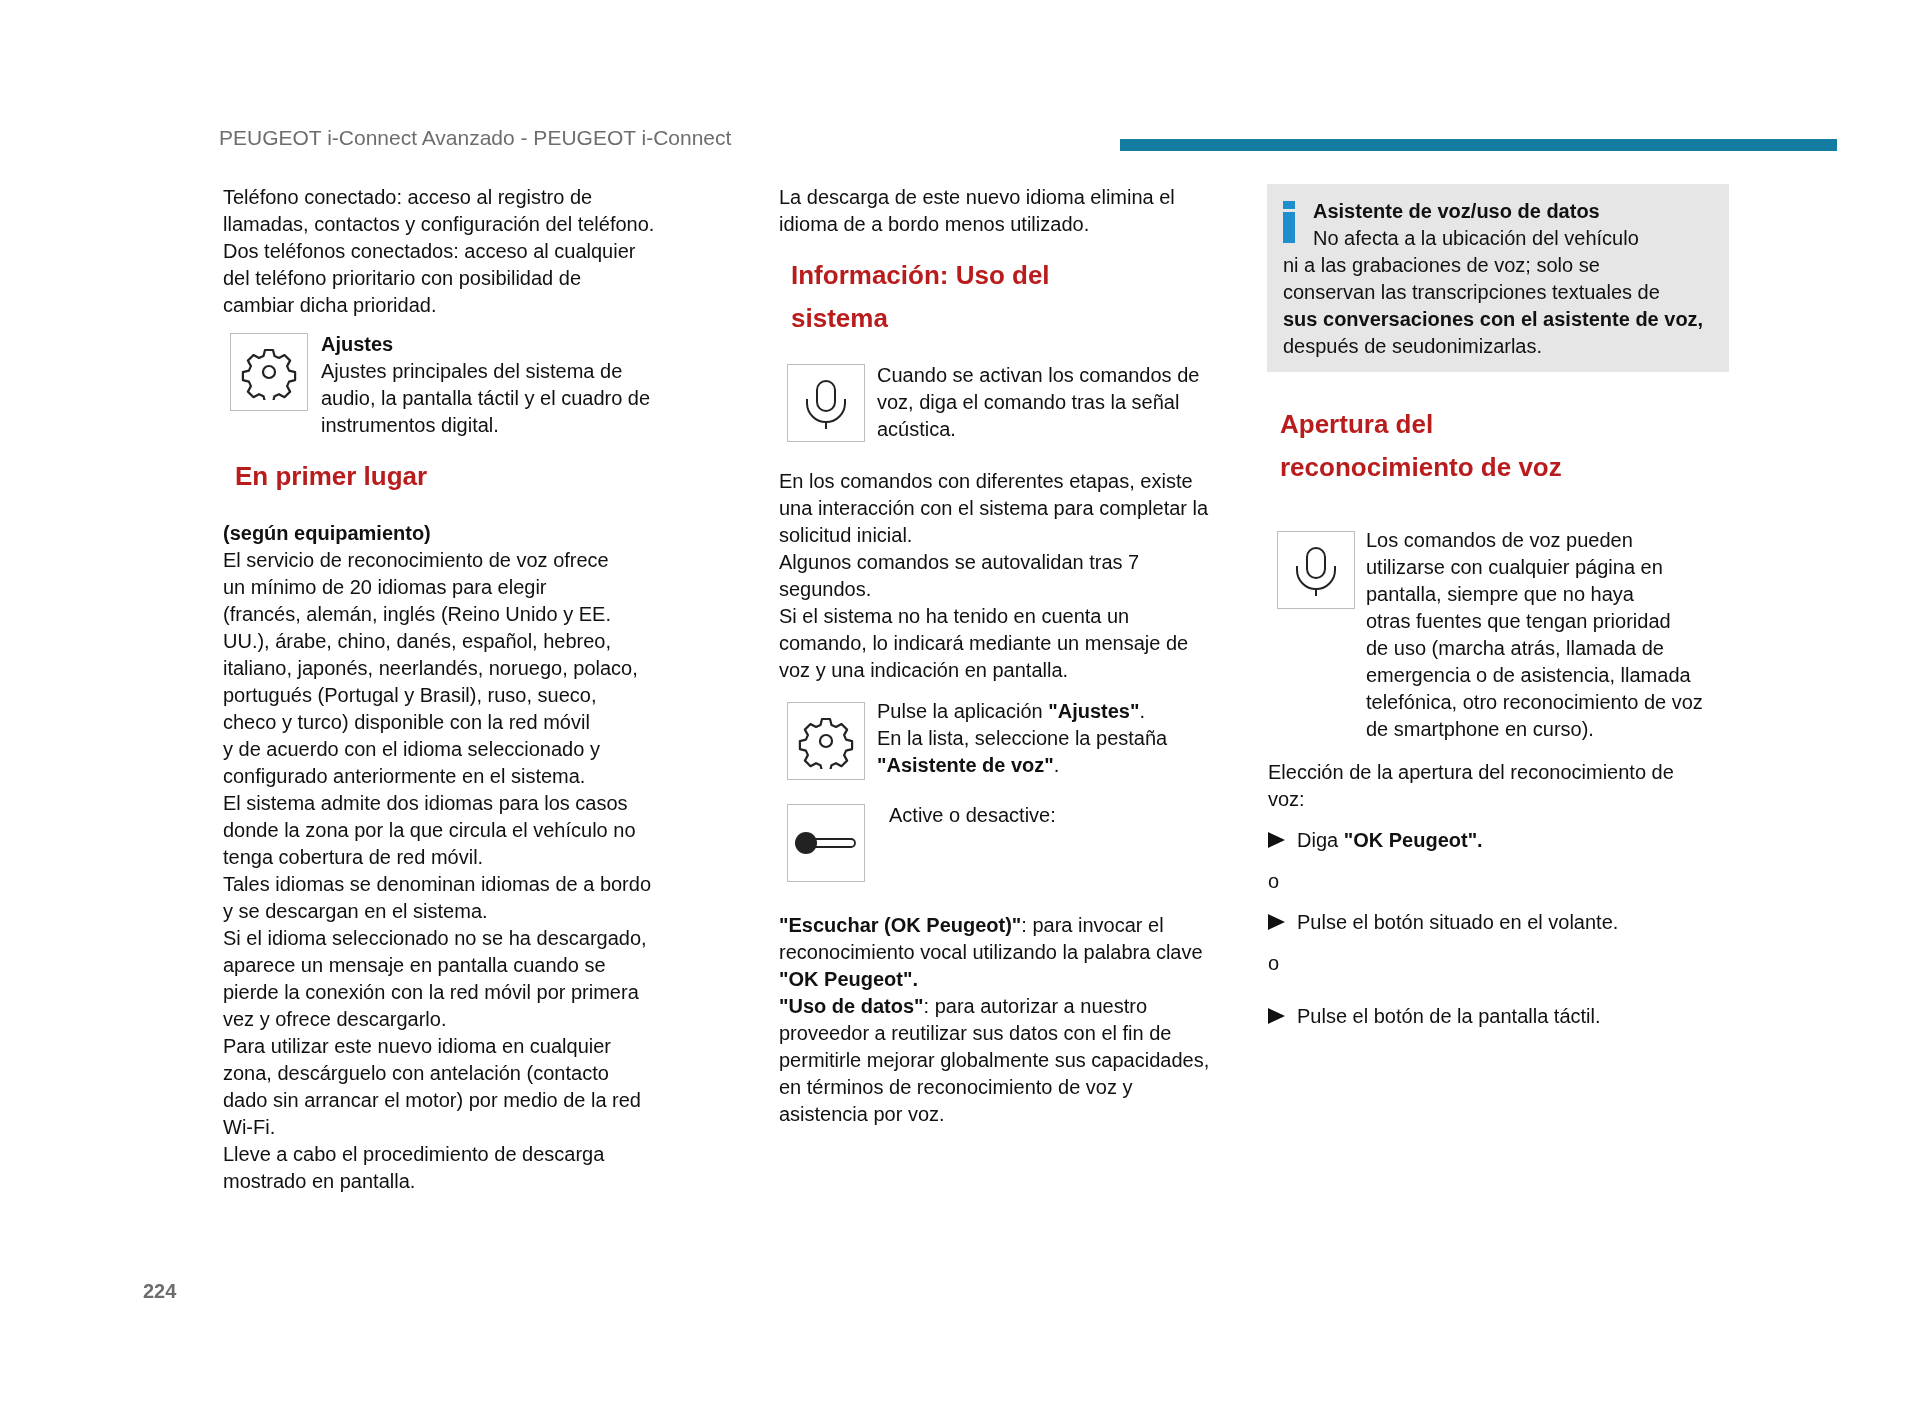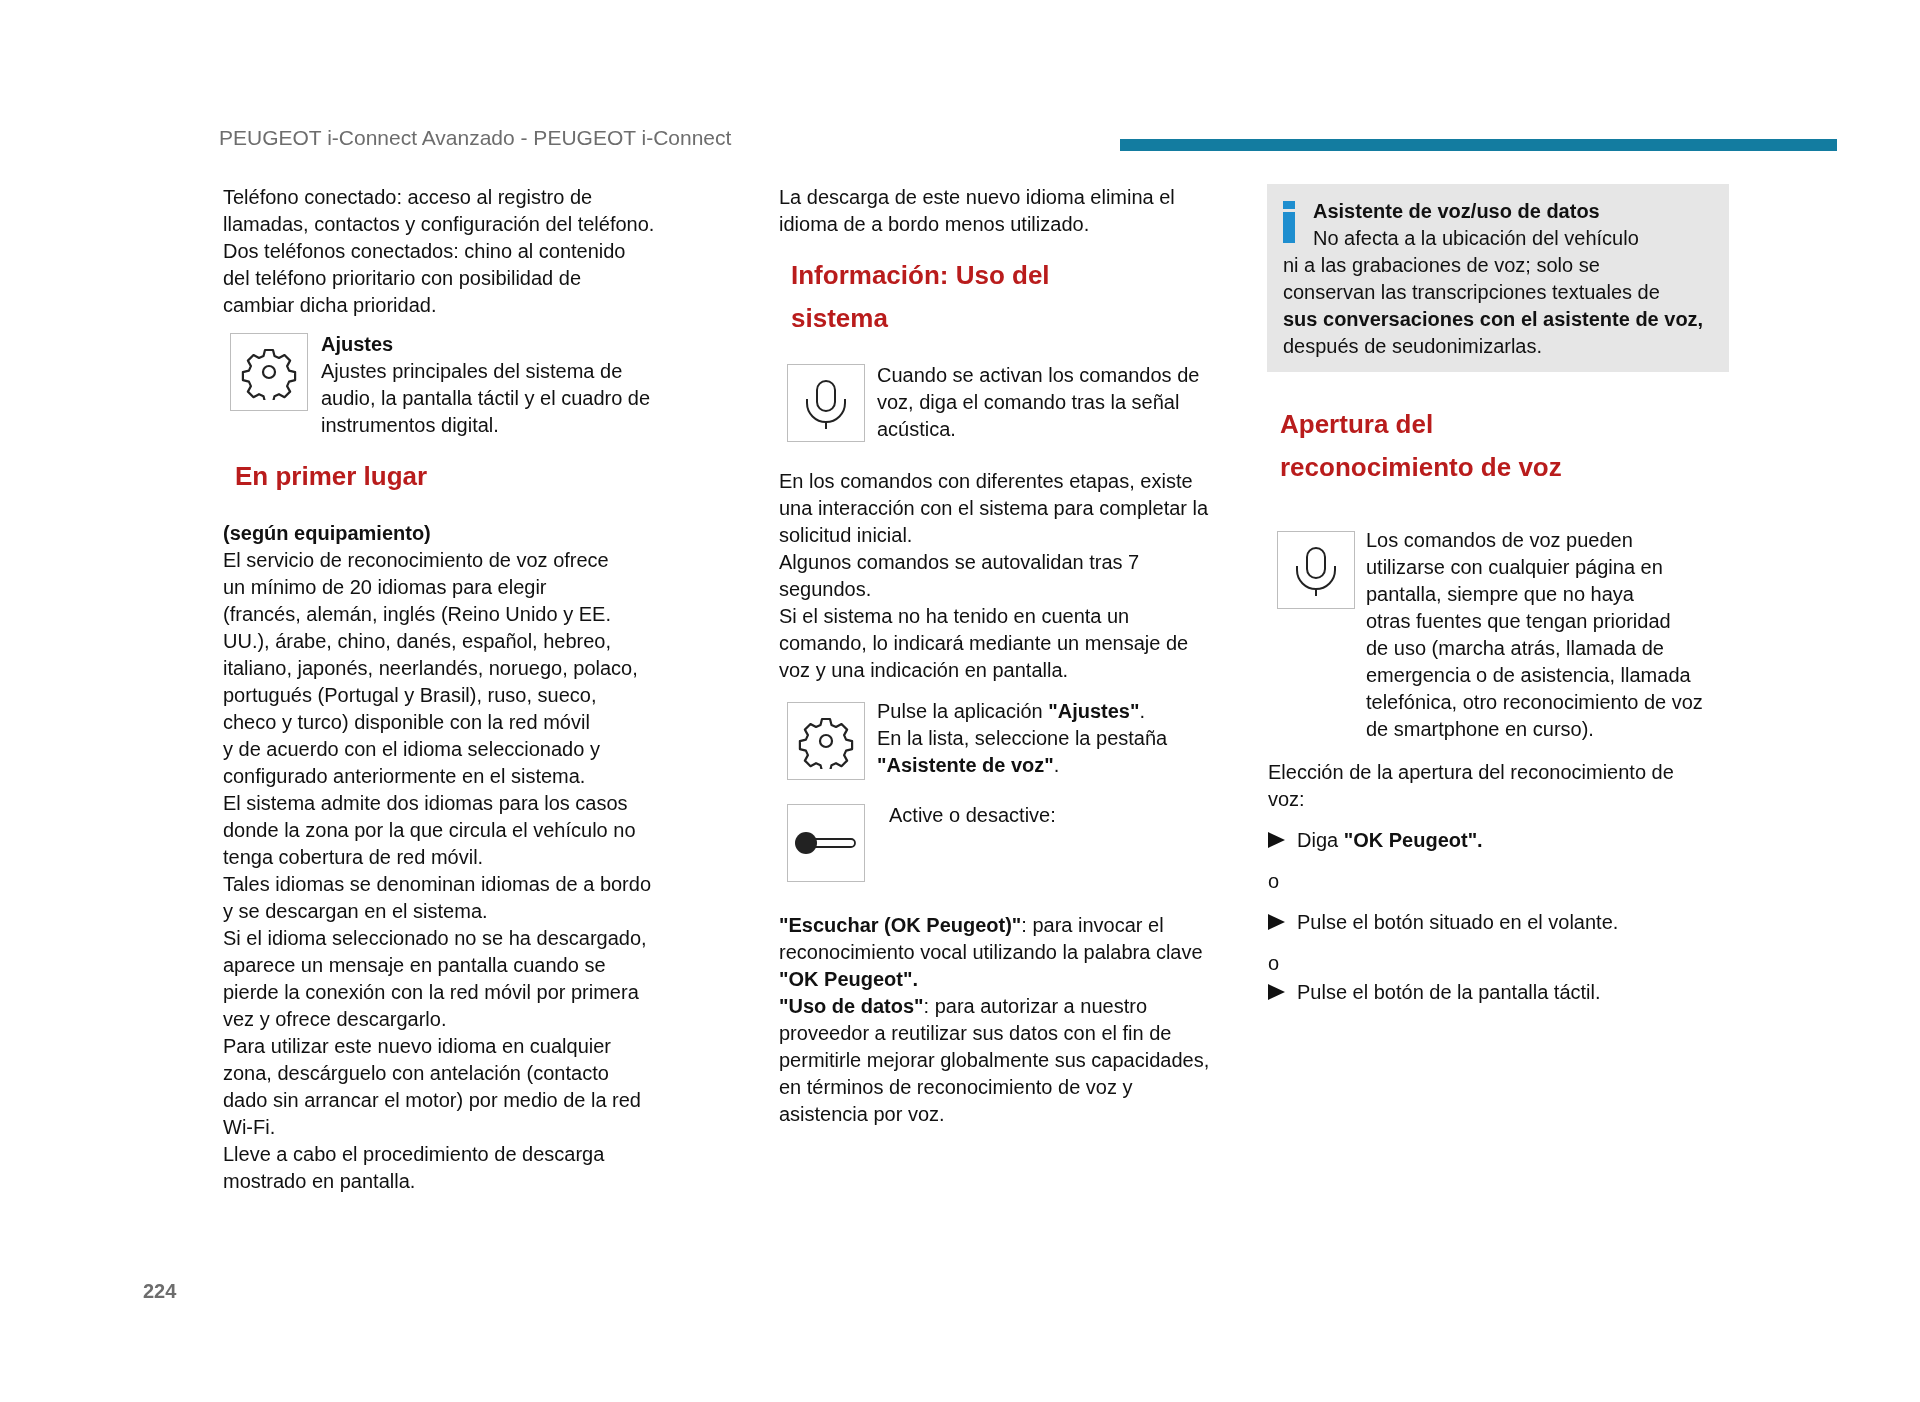--- a/index.html
+++ b/index.html
@@ -32,21 +32,21 @@
 </head>
 <body>
 
 <div class="abs header-title">PEUGEOT i-Connect Avanzado - PEUGEOT i-Connect</div>
 <div class="abs header-bar"></div>
 
 <div class="col col1">
   <div>
     <p>Teléfono conectado: acceso al registro de</p>
     <p>llamadas, contactos y configuración del teléfono.</p>
-    <p>Dos teléfonos conectados: chino al contenido</p>
+    <p>Dos teléfonos conectados: acceso al cualquier</p>
     <p>del teléfono prioritario con posibilidad de</p>
     <p>cambiar dicha prioridad.</p>
   </div>
 
   <div class="icon-row" style="margin-top:12px; height:110px;">
     <div class="icon-box" style="left:7px; top:2px;">
       <svg width="56" height="56" viewBox="0 0 56 56" fill="none" stroke="#222" stroke-width="2.2" stroke-linejoin="round">
         <path d="M24 6h8l1.5 6 4.5 2 5.5-3 5.6 5.6-3 5.5 2 4.5 6 1.5v8l-6 1.5-2 4.5 3 5.5-5.6 5.6-5.5-3-4.5 2-1.5 6h-8l-1.5-6-4.5-2-5.5 3-5.6-5.6 3-5.5-2-4.5-6-1.5v-8l6-1.5 2-4.5-3-5.5 5.6-5.6 5.5 3 4.5-2z"></path>
         <circle cx="28" cy="28" r="6"></circle>
       </svg>
@@ -206,16 +206,16 @@
 
   <div style="margin-top:16px;">
     <p>Elección de la apertura del reconocimiento de</p>
     <p>voz:</p>
   </div>
 
   <p style="margin-top:14px;"><span class="arrow"></span><span>Diga </span><span class="bold">"OK Peugeot".</span></p>
   <p style="margin-top:14px;">o</p>
   <p style="margin-top:14px;"><span class="arrow"></span><span>Pulse el botón situado en el volante.</span></p>
   <p style="margin-top:14px;">o</p>
-  <p style="margin-top:2px;"><span class="arrow"></span><span>Pulse el botón de la pantalla táctil.</span></p>
+  <p style="margin-top:26px;"><span class="arrow"></span><span>Pulse el botón de la pantalla táctil.</span></p>
 </div>
 
 <div class="abs page-num">224</div>
 
 </body></html>

